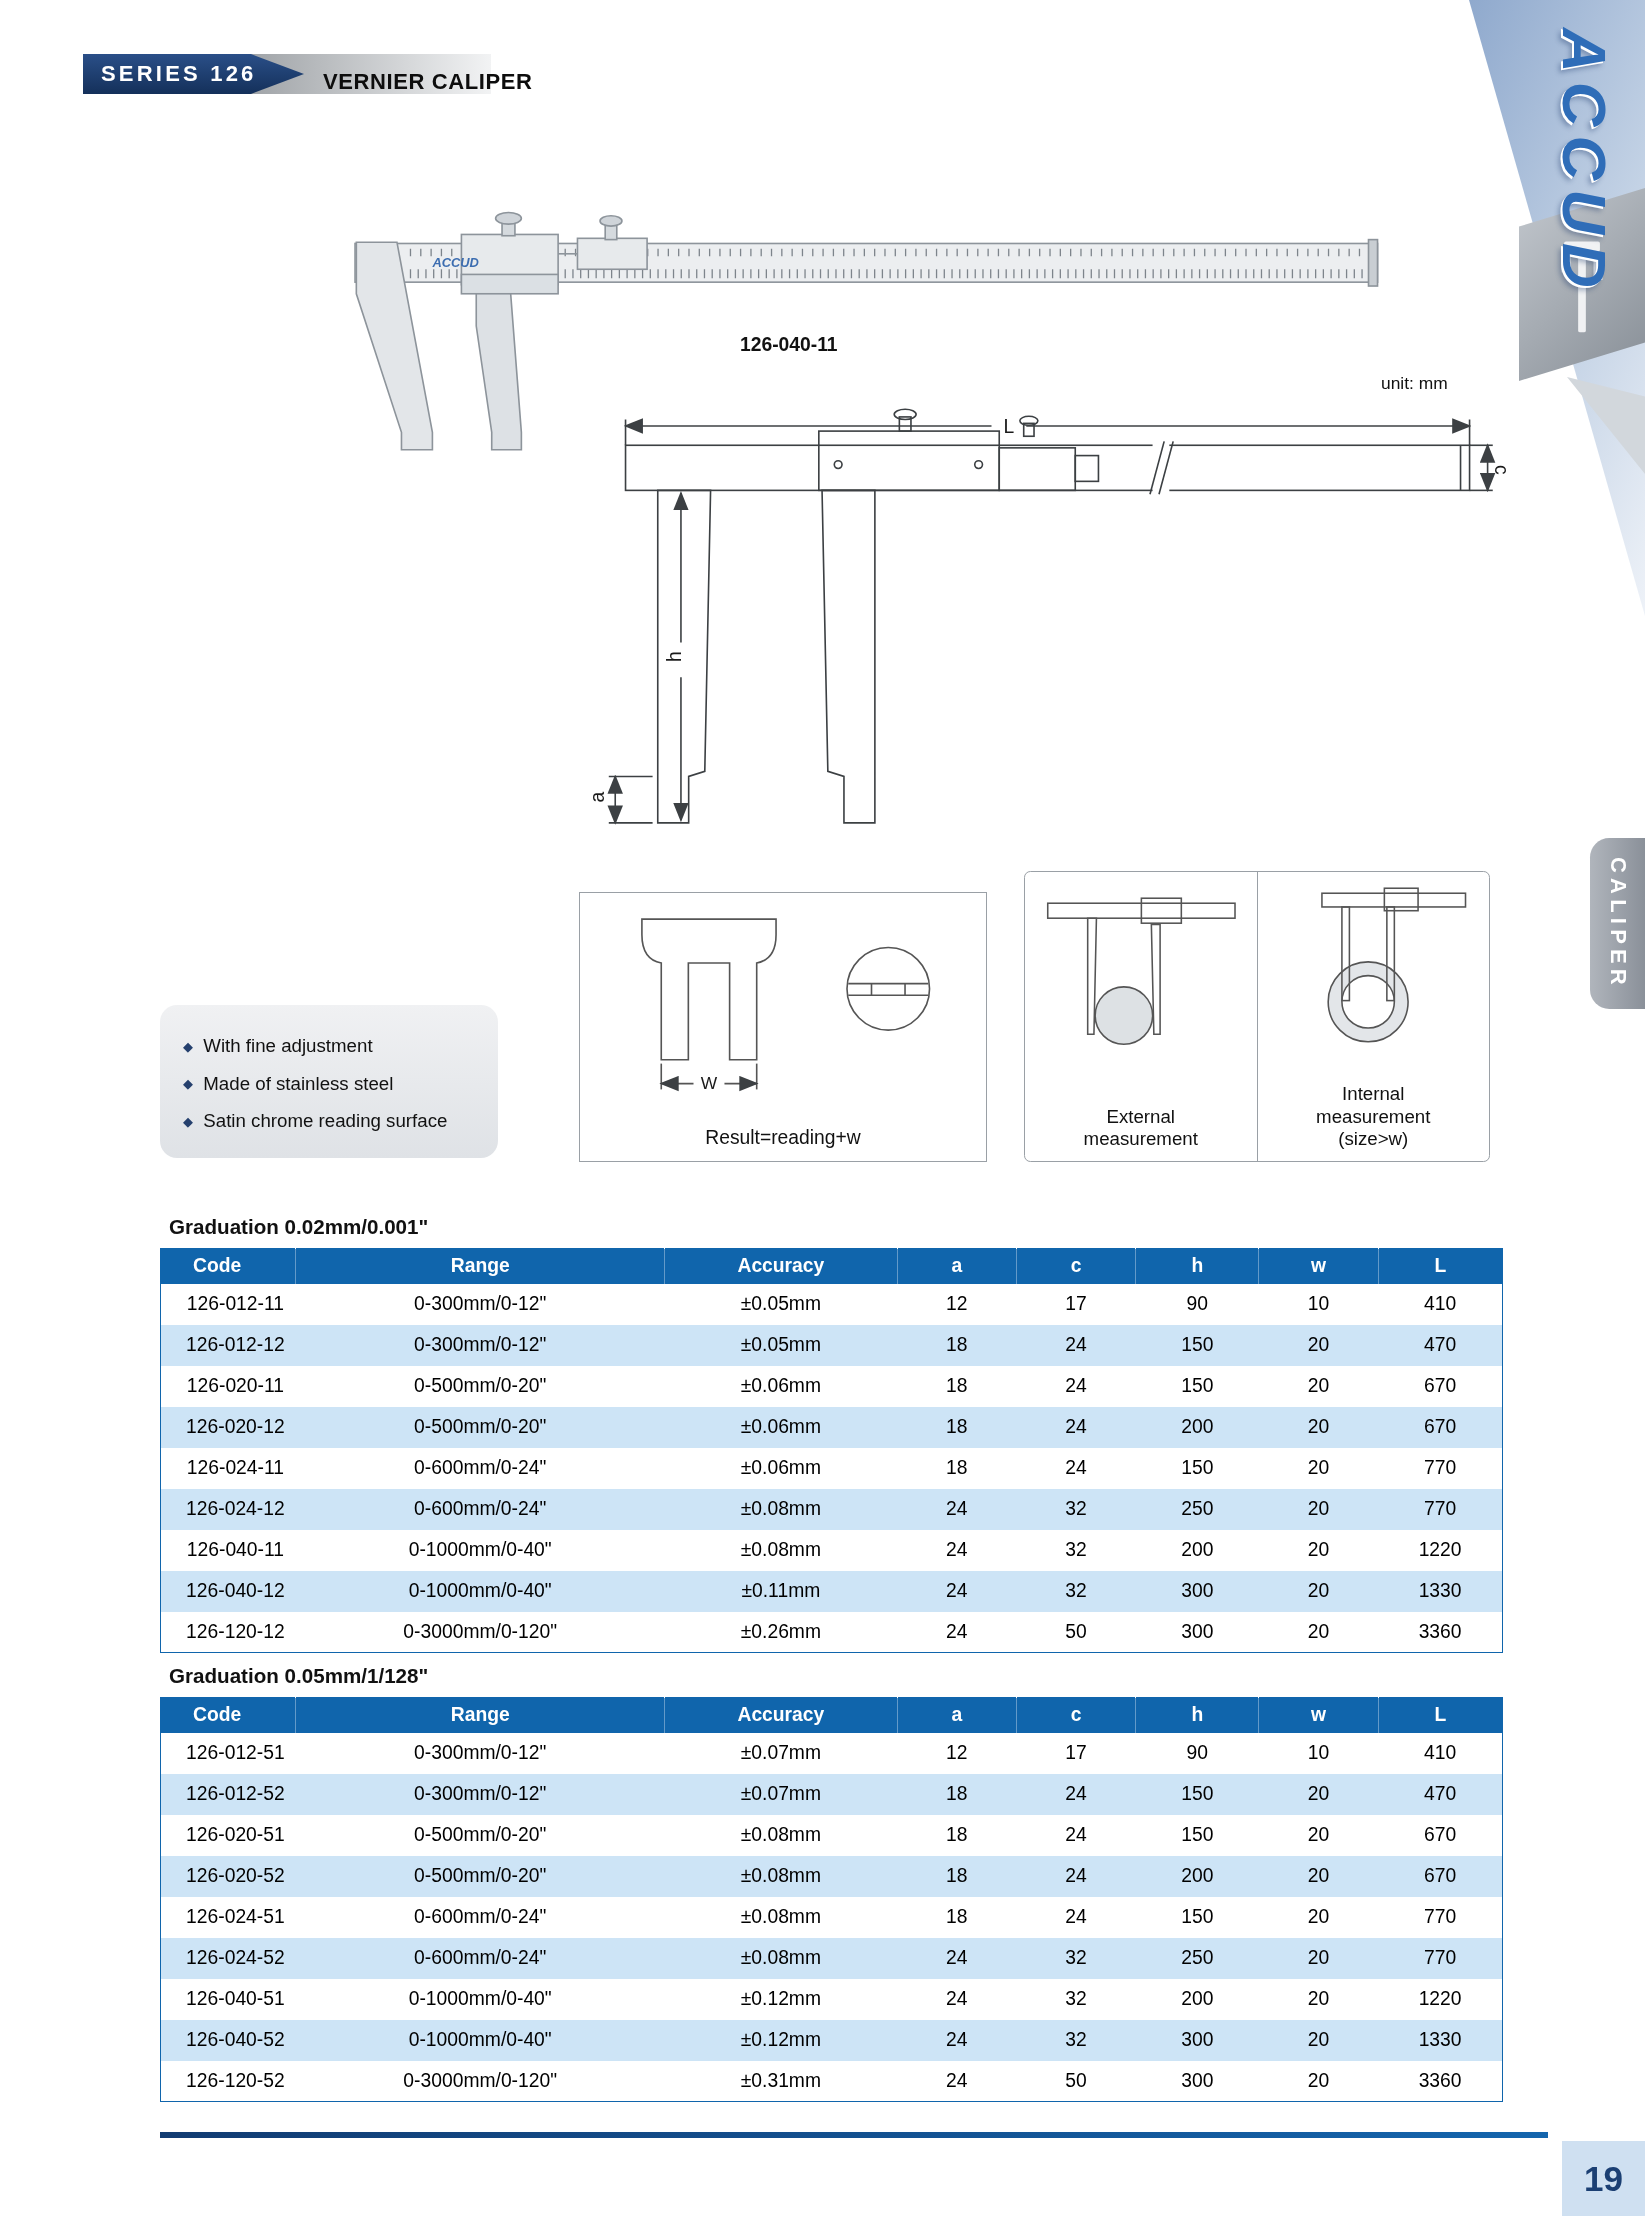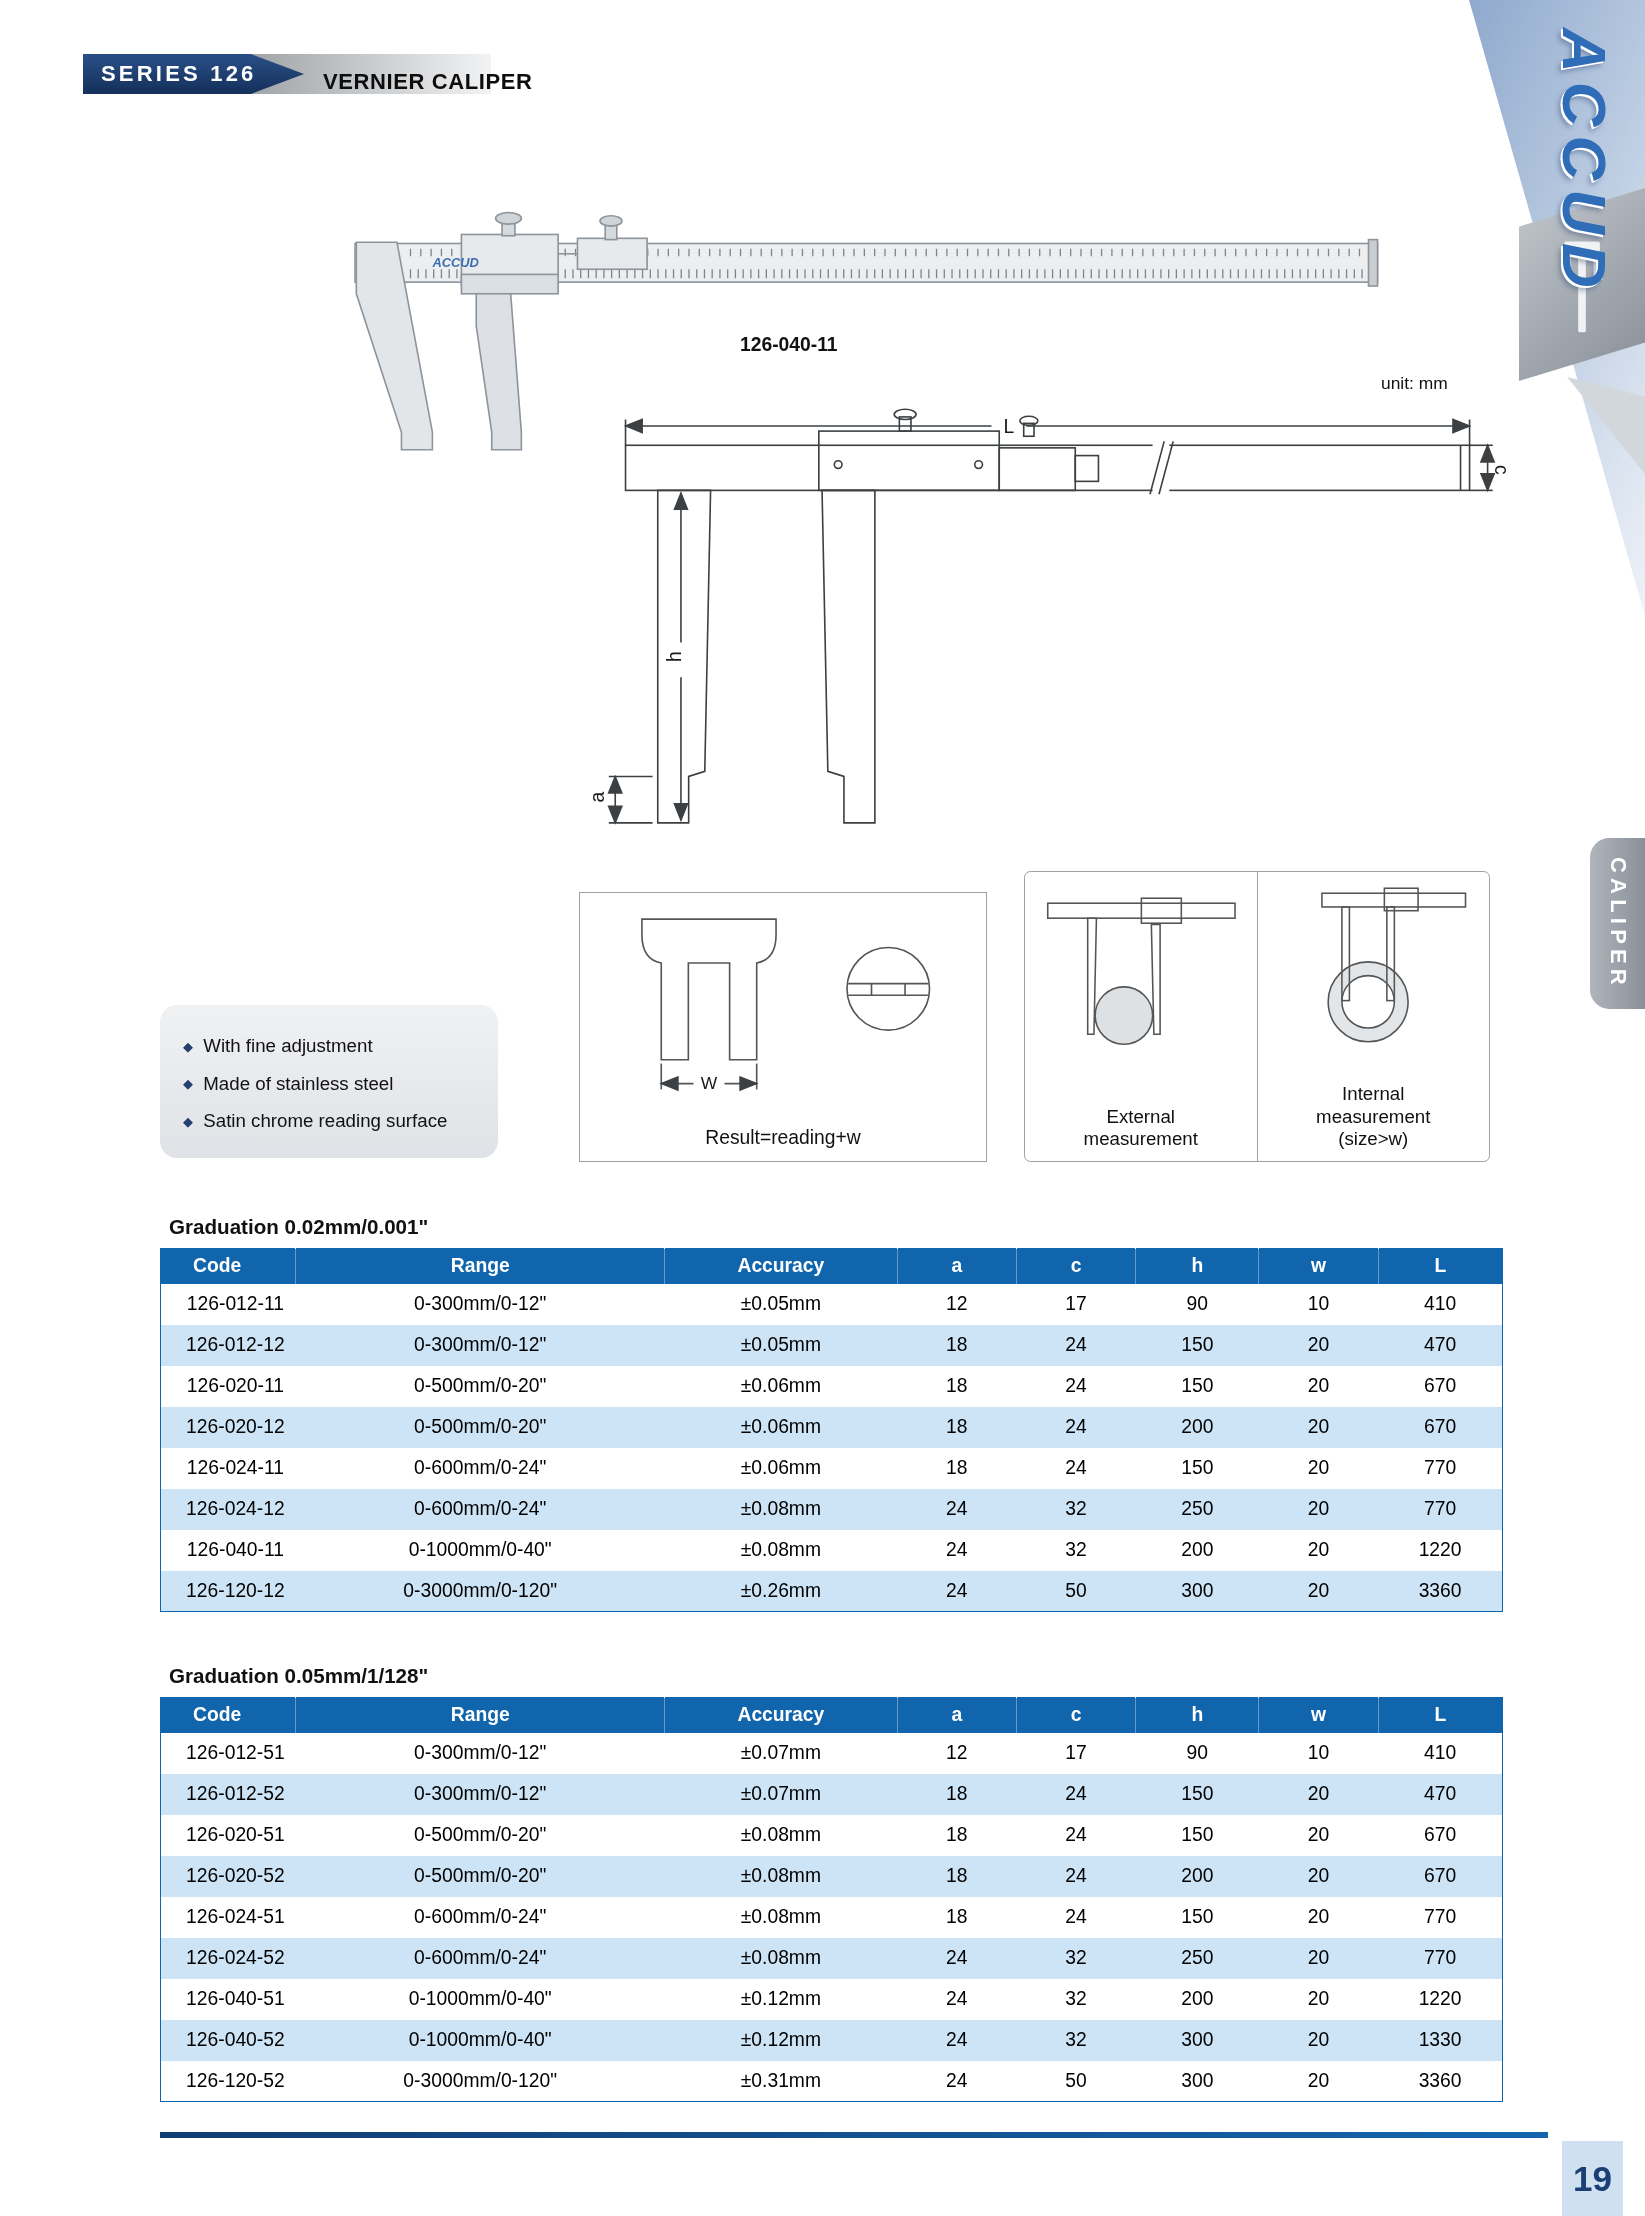--- a/index.html
+++ b/index.html
@@ -67,21 +67,21 @@
   .spec-table th:nth-child(3){width:232px}
   .spec-table th:nth-child(4){width:119px}
   .spec-table th:nth-child(5){width:119px}
   .spec-table th:nth-child(6){width:123px}
   .spec-table th:nth-child(7){width:119px}
   .spec-table th:nth-child(8){width:124px}
 
   
   .footer-rule{position:absolute;left:160px;top:2132px;width:1388px;height:5.8px;
                background:linear-gradient(to right,#123c72,#1465ad)}
-  .page-num-box{position:absolute;left:1562px;top:2141px;width:61px;height:75px;
+  .page-num-box{position:absolute;left:1562px;top:2141px;width:83px;height:75px;
                 background:#cfe0f1;display:flex;align-items:center;justify-content:center}
   .page-num{font-size:35px;font-weight:bold;color:#1b3f73}
 
   
   .corner-triangle{position:absolute;left:1469px;top:0;width:176px;height:616px;z-index:1;
                    background:linear-gradient(115deg,#8fa9cd,#c3d2e5 55%,#eef2f8);
                    clip-path:polygon(0 0,100% 0,100% 100%)}
   .gray-band{position:absolute;left:1519px;top:188px;width:126px;height:193px;z-index:2;
              background:linear-gradient(135deg,#c3c8ce,#878e96);
              clip-path:polygon(0 20%,100% 0,100% 80%,0 100%);
@@ -353,20 +353,30 @@
             <td>126-040-11</td>
             <td>0-1000mm/0-40"</td>
             <td>±0.08mm</td>
             <td>24</td>
             <td>32</td>
             <td>200</td>
             <td>20</td>
             <td>1220</td>
           </tr>
           <tr>
+            <td>126-040-12</td>
+            <td>0-1000mm/0-40"</td>
+            <td>±0.11mm</td>
+            <td>24</td>
+            <td>32</td>
+            <td>300</td>
+            <td>20</td>
+            <td>1330</td>
+          </tr>
+          <tr>
             <td>126-120-12</td>
             <td>0-3000mm/0-120"</td>
             <td>±0.26mm</td>
             <td>24</td>
             <td>50</td>
             <td>300</td>
             <td>20</td>
             <td>3360</td>
           </tr>
         </tbody>

